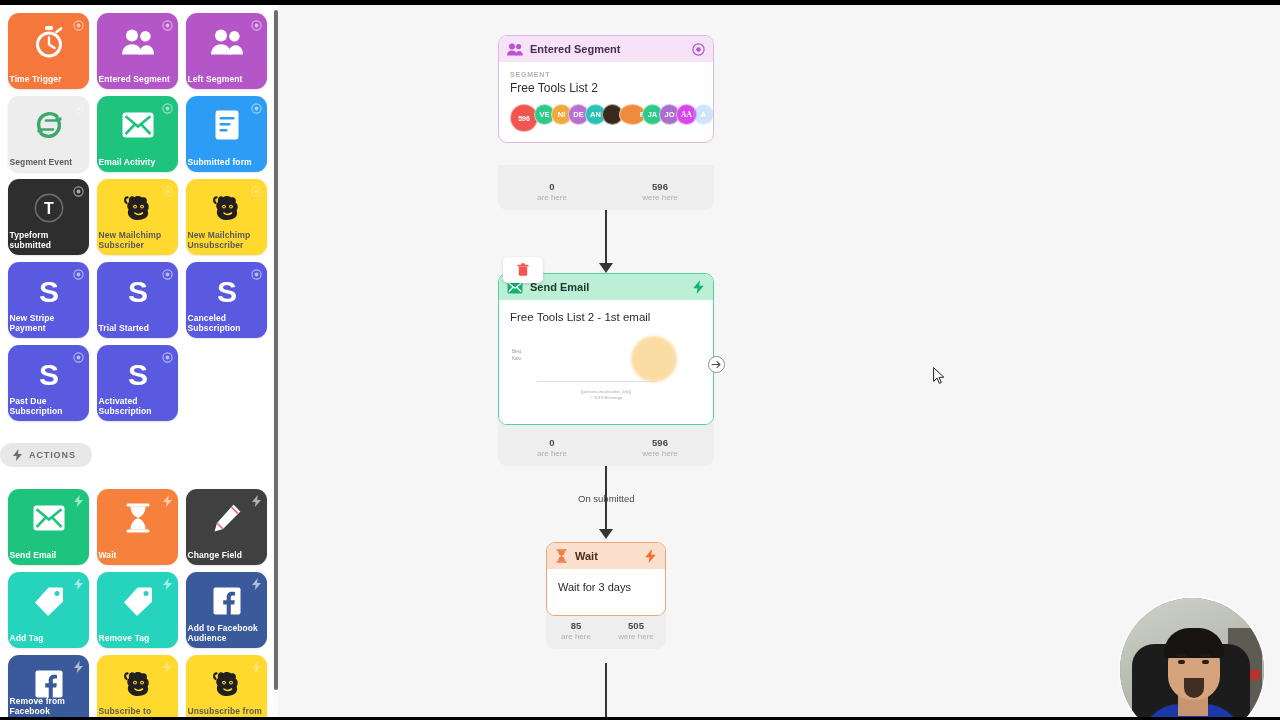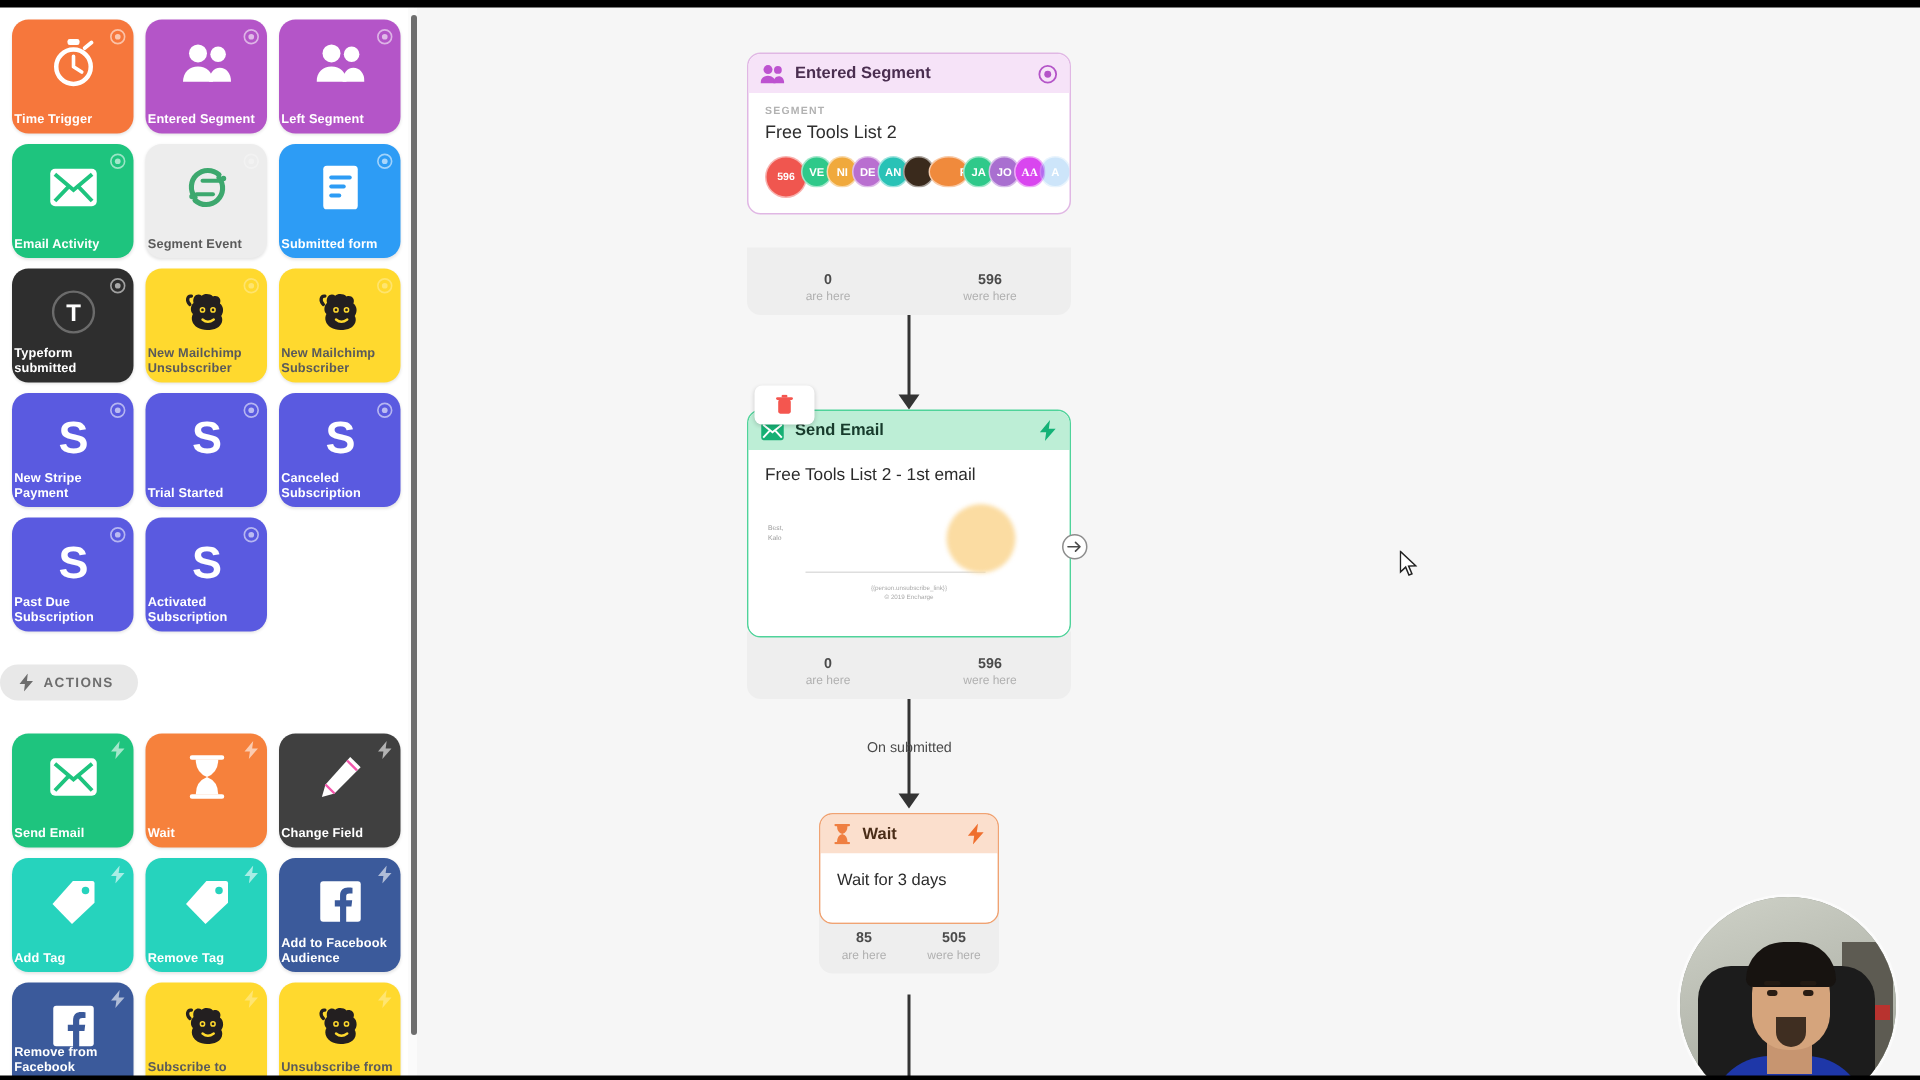--- a/index.html
+++ b/index.html
@@ -254,50 +254,50 @@
           <span class="tile-icon">
             <svg width="32" height="26" viewBox="0 0 32 26">
               <circle cx="10" cy="6.6" r="6" fill="#fff"></circle>
               <circle cx="23.4" cy="7.2" r="5.2" fill="#fff"></circle>
               <path d="M0 25.5c0-6.3 4.4-10.2 10-10.2s10 3.9 10 10.2z" fill="#fff"></path>
               <path d="M17.4 25.5c0-5.5 3-9.3 7.2-9.3 4 0 7.4 3.4 7.4 9.3z" fill="#fff"></path>
             </svg>
           </span>
           <span class="tile-label">Left Segment</span>
         </div>
-        <div class="tile dark" style="background: rgb(30, 196, 126);">
-          <span class="corner"><svg width="11" height="11" viewBox="0 0 11 11">
-              <circle cx="5.5" cy="5.5" r="4.6" fill="none" stroke="rgba(255,255,255,.85)" stroke-width="1.1"></circle>
-              <circle cx="5.5" cy="5.5" r="1.9" fill="rgba(255,255,255,.9)"></circle>
-            </svg></span>
-          <span class="tile-icon">
-            <svg width="32" height="26" viewBox="0 0 32 26">
-              <rect x="0.5" y="0.5" width="31" height="25" rx="3.2" fill="#fff"></rect>
-              <path d="M3.6 4.2 L16 14.6 L28.4 4.2" fill="none" stroke="#1ec47e" stroke-width="2.6"></path>
-              <path d="M3.6 22 L12.6 12.6 M28.4 22 L19.4 12.6" fill="none" stroke="#1ec47e" stroke-width="2.6"></path>
-            </svg>
-          </span>
-          <span class="tile-label">Email Activity</span>
-        </div>
         <div class="tile light" style="background: rgb(237, 237, 237);">
           <span class="corner" style="opacity: 0.35;"><svg width="11" height="11" viewBox="0 0 11 11">
               <circle cx="5.5" cy="5.5" r="4.6" fill="none" stroke="rgba(255,255,255,.85)" stroke-width="1.1"></circle>
               <circle cx="5.5" cy="5.5" r="1.9" fill="rgba(255,255,255,.9)"></circle>
             </svg></span>
           <span class="tile-icon">
             <svg width="30" height="30" viewBox="0 0 30 30">
               <path d="M23 6.5a11 11 0 0 0-16 15" fill="none" stroke="#3da86e" stroke-width="3.4" stroke-linecap="round"></path>
               <path d="M7 23.5a11 11 0 0 0 16-15" fill="none" stroke="#3da86e" stroke-width="3.4" stroke-linecap="round"></path>
               <path d="M12 10.5 H23" stroke="#3da86e" stroke-width="2.6" stroke-linecap="round"></path>
               <path d="M8 19.5 H19" stroke="#3da86e" stroke-width="2.6" stroke-linecap="round"></path>
               <circle cx="26" cy="9" r="1.8" fill="#3da86e"></circle>
               <circle cx="5" cy="21" r="1.8" fill="#3da86e"></circle>
             </svg>
           </span>
           <span class="tile-label">Segment Event</span>
+        </div>
+        <div class="tile dark" style="background: rgb(30, 196, 126);">
+          <span class="corner"><svg width="11" height="11" viewBox="0 0 11 11">
+              <circle cx="5.5" cy="5.5" r="4.6" fill="none" stroke="rgba(255,255,255,.85)" stroke-width="1.1"></circle>
+              <circle cx="5.5" cy="5.5" r="1.9" fill="rgba(255,255,255,.9)"></circle>
+            </svg></span>
+          <span class="tile-icon">
+            <svg width="32" height="26" viewBox="0 0 32 26">
+              <rect x="0.5" y="0.5" width="31" height="25" rx="3.2" fill="#fff"></rect>
+              <path d="M3.6 4.2 L16 14.6 L28.4 4.2" fill="none" stroke="#1ec47e" stroke-width="2.6"></path>
+              <path d="M3.6 22 L12.6 12.6 M28.4 22 L19.4 12.6" fill="none" stroke="#1ec47e" stroke-width="2.6"></path>
+            </svg>
+          </span>
+          <span class="tile-label">Email Activity</span>
         </div>
         <div class="tile dark" style="background: rgb(45, 156, 245);">
           <span class="corner"><svg width="11" height="11" viewBox="0 0 11 11">
               <circle cx="5.5" cy="5.5" r="4.6" fill="none" stroke="rgba(255,255,255,.85)" stroke-width="1.1"></circle>
               <circle cx="5.5" cy="5.5" r="1.9" fill="rgba(255,255,255,.9)"></circle>
             </svg></span>
           <span class="tile-icon">
             <svg width="24" height="30" viewBox="0 0 24 30">
               <rect x="0.5" y="0.5" width="23" height="29" rx="2.4" fill="#fff"></rect>
               <rect x="4.5" y="7" width="15" height="2.6" rx="1.3" fill="#2d9cf5"></rect>
@@ -329,39 +329,39 @@
             <svg width="30" height="28" viewBox="0 0 30 28">
               <path d="M6 8 C5 3 9 1 11.5 3.2 C13 1.6 17 1.6 19 3.6 C22 2.4 25 5 23.6 8.4 C26 10 26.5 14 24.5 16.6 C26 19 25 23 21.6 24.6 C18 26.4 12 26.6 8.6 24.4 C5 22.2 4 18.2 5.6 15.4 C3.6 13.4 4 9.6 6 8Z" fill="#231f20"></path>
               <circle cx="12" cy="12.6" r="1.9" fill="#ffd92e"></circle>
               <circle cx="19" cy="12.6" r="1.9" fill="#ffd92e"></circle>
               <circle cx="12" cy="12.6" r="0.9" fill="#231f20"></circle>
               <circle cx="19" cy="12.6" r="0.9" fill="#231f20"></circle>
               <path d="M12 19 Q15.5 22 19.5 19" fill="none" stroke="#ffd92e" stroke-width="1.6" stroke-linecap="round"></path>
               <path d="M3.6 9 C1 6.6 2 3 4.6 3.4" fill="none" stroke="#231f20" stroke-width="2.2" stroke-linecap="round"></path>
             </svg>
           </span>
-          <span class="tile-label">New Mailchimp Unsubscriber</span>
+          <span class="tile-label">New Mailchimp Subscriber</span>
         </div>
         <div class="tile light" style="background: rgb(255, 217, 46);">
           <span class="corner" style="opacity: 0.35;"><svg width="11" height="11" viewBox="0 0 11 11">
               <circle cx="5.5" cy="5.5" r="4.6" fill="none" stroke="rgba(255,255,255,.85)" stroke-width="1.1"></circle>
               <circle cx="5.5" cy="5.5" r="1.9" fill="rgba(255,255,255,.9)"></circle>
             </svg></span>
           <span class="tile-icon">
             <svg width="30" height="28" viewBox="0 0 30 28">
               <path d="M6 8 C5 3 9 1 11.5 3.2 C13 1.6 17 1.6 19 3.6 C22 2.4 25 5 23.6 8.4 C26 10 26.5 14 24.5 16.6 C26 19 25 23 21.6 24.6 C18 26.4 12 26.6 8.6 24.4 C5 22.2 4 18.2 5.6 15.4 C3.6 13.4 4 9.6 6 8Z" fill="#231f20"></path>
               <circle cx="12" cy="12.6" r="1.9" fill="#ffd92e"></circle>
               <circle cx="19" cy="12.6" r="1.9" fill="#ffd92e"></circle>
               <circle cx="12" cy="12.6" r="0.9" fill="#231f20"></circle>
               <circle cx="19" cy="12.6" r="0.9" fill="#231f20"></circle>
               <path d="M12 19 Q15.5 22 19.5 19" fill="none" stroke="#ffd92e" stroke-width="1.6" stroke-linecap="round"></path>
               <path d="M3.6 9 C1 6.6 2 3 4.6 3.4" fill="none" stroke="#231f20" stroke-width="2.2" stroke-linecap="round"></path>
             </svg>
           </span>
-          <span class="tile-label">New Mailchimp Subscriber</span>
+          <span class="tile-label">New Mailchimp Unsubscriber</span>
         </div>
         <div class="tile dark" style="background: rgb(90, 90, 224);">
           <span class="corner"><svg width="11" height="11" viewBox="0 0 11 11">
               <circle cx="5.5" cy="5.5" r="4.6" fill="none" stroke="rgba(255,255,255,.85)" stroke-width="1.1"></circle>
               <circle cx="5.5" cy="5.5" r="1.9" fill="rgba(255,255,255,.9)"></circle>
             </svg></span>
           <span class="tile-icon">
             <svg width="24" height="32" viewBox="0 0 24 32">
               <text x="12" y="27" text-anchor="middle" font-family="Liberation Sans, sans-serif" font-size="30" font-weight="bold" fill="#fff">S</text>
             </svg>

